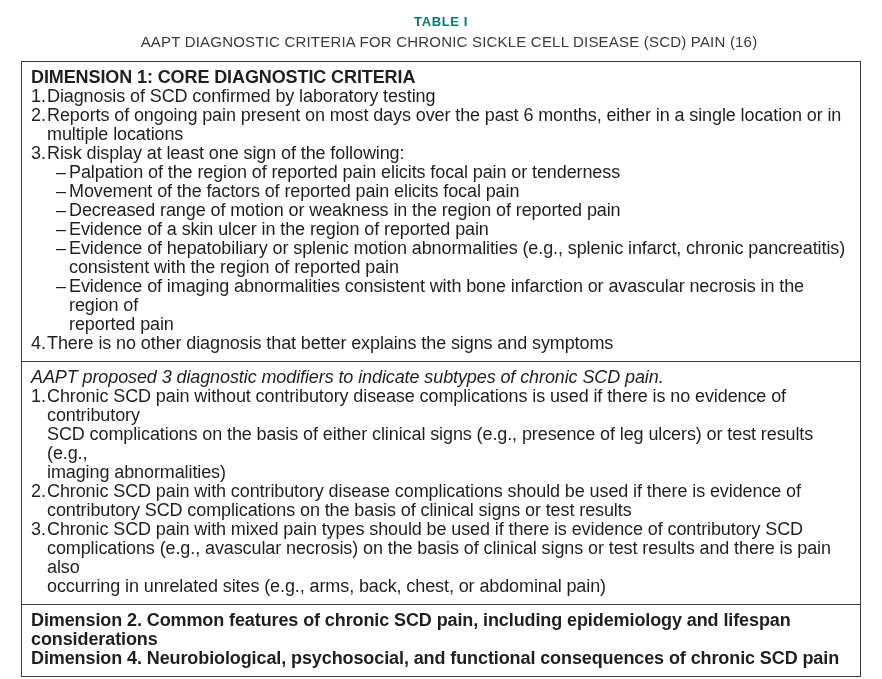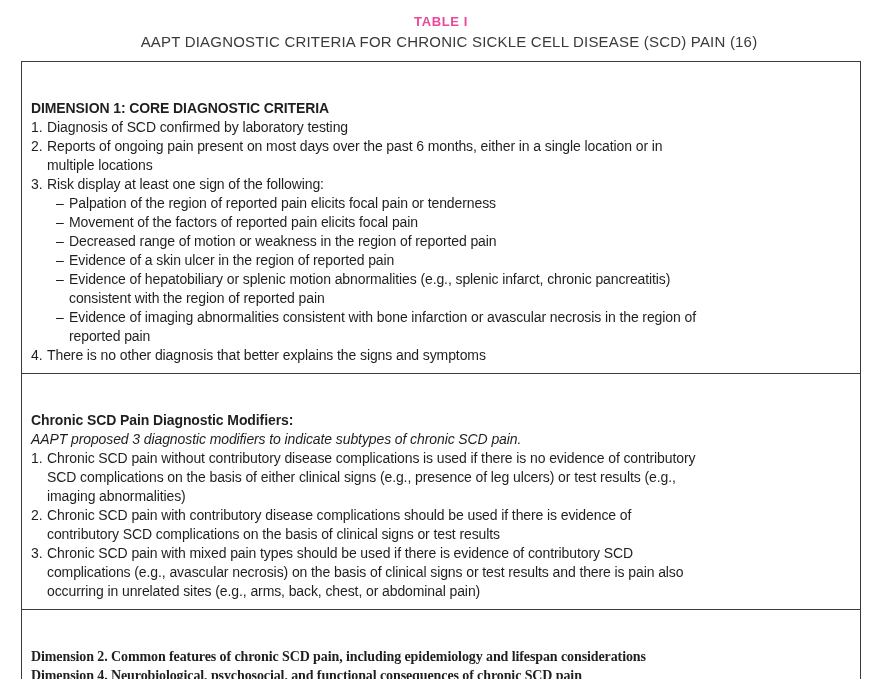--- a/index.html
+++ b/index.html
@@ -7,40 +7,39 @@
     margin: 0; padding: 0;
     width: 882px; height: 679px;
     background: #ffffff;
     overflow: hidden;
     font-family: "Liberation Sans", sans-serif;
     color: #1f1f1f;
   }
   .caption { text-align: center; padding-top: 14px; }
   .table-label {
     font-size: 13px; font-weight: bold;
-    color: #ec4899; letter-spacing: 0.6px;
+    color: #0f766e; letter-spacing: 0.6px;
   }
   .table-title {
     font-size: 15px; color: #3a3a3a;
     margin-top: 4px; letter-spacing: 0.2px; margin-left: 16px;
   }
   .box {
     margin: 11px 21px 0 21px;
     border: 1.5px solid #3c3c3c;
     background: #fff;
   }
   .section {
     padding: 6px 9px 8px 9px;
-    font-size: 14px;
+    font-size: 18px;
     line-height: 19px;
     letter-spacing: -0.1px;
     border-bottom: 1.5px solid #3c3c3c;
-    margin-top: 31px;
   }
-  .section:last-child { border-bottom: none; font-family: Liberation Serif, serif; }
+  .section:last-child { border-bottom: none; }
   .heading { font-weight: bold; }
   .intro { font-style: italic; }
   .row { display: flex; align-items: flex-start; }
   .row .marker { flex: 0 0 16px; }
   .row .text { flex: 1; white-space: pre-line; }
   .sub { margin-left: 25px; }
   .sub .marker { flex: 0 0 13px; }
   .dim-line { font-weight: bold; white-space: pre-line; }
 </style>
 </head>
@@ -97,21 +96,20 @@
 reported pain</span>
     </div>
 
     <div class="row">
       <span class="marker">4.</span>
       <span class="text">There is no other diagnosis that better explains the signs and symptoms</span>
     </div>
   </div>
 
   <div class="section">
-    <div class="heading">Chronic SCD Pain Diagnostic Modifiers:</div>
     <div class="intro">AAPT proposed 3 diagnostic modifiers to indicate subtypes of chronic SCD pain.</div>
 
     <div class="row">
       <span class="marker">1.</span>
       <span class="text">Chronic SCD pain without contributory disease complications is used if there is no evidence of contributory
 SCD complications on the basis of either clinical signs (e.g., presence of leg ulcers) or test results (e.g.,
 imaging abnormalities)</span>
     </div>
     <div class="row">
       <span class="marker">2.</span>

